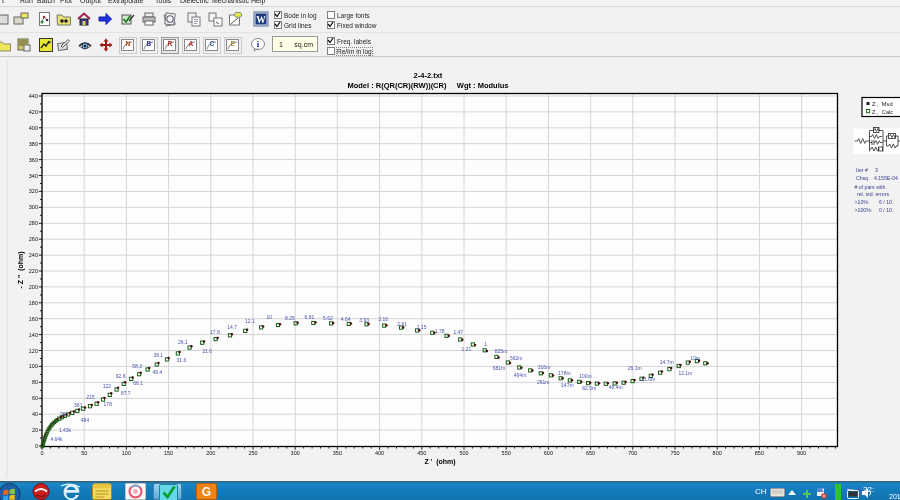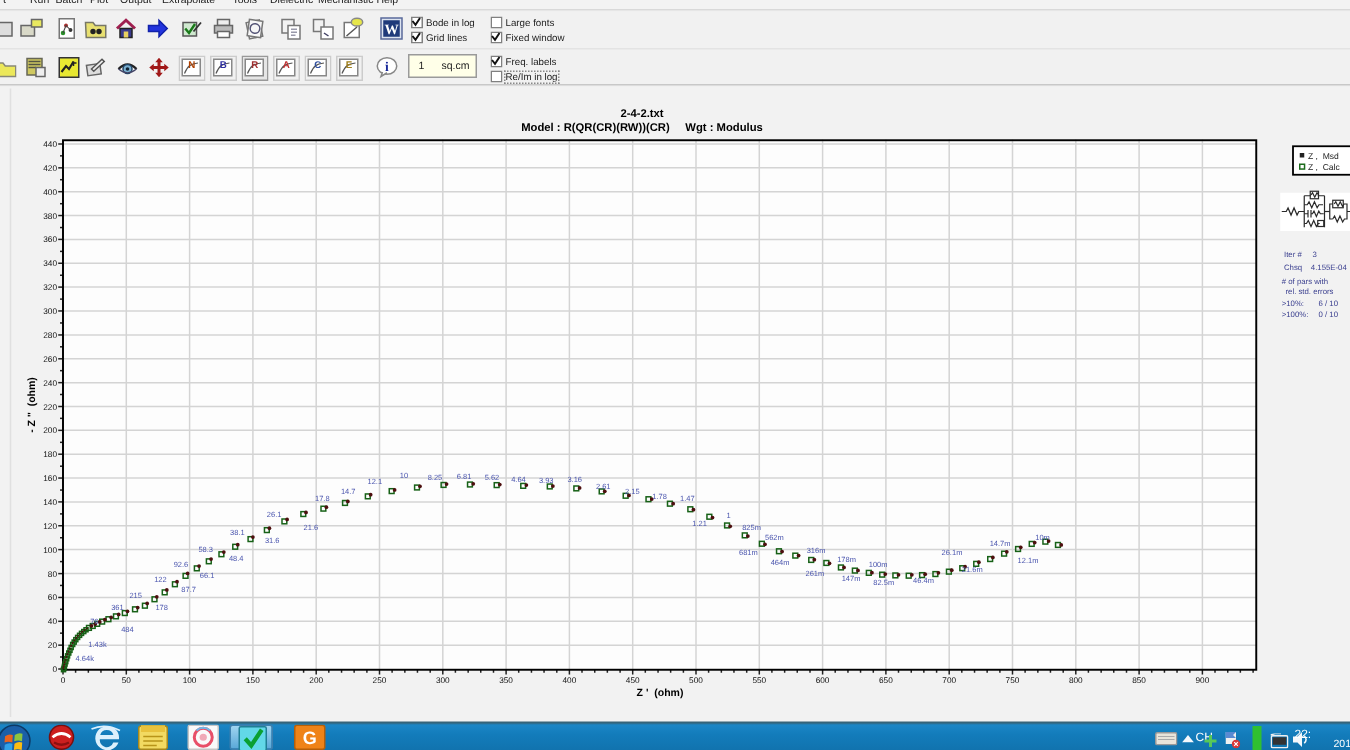--- a/index.html
+++ b/index.html
@@ -724,21 +724,21 @@
           <path d="M9 4 a6.5 6.5 0 0 1 9 0" stroke="#70b8e8" stroke-width="1.4" fill="none"></path>
         </svg></div>
       <div class="tbi" style="left:153px;width:29px;background:linear-gradient(#9fd4f0,#5aa8d8);border:1px solid #3d7fae;"><svg width="29" height="17" viewBox="0 0 29 17">
           <rect x="5.5" y="0.5" width="18" height="16" rx="1" fill="#62d8e8" stroke="#1f7f96"></rect>
           <path d="M9.5 8.5 l4 4.5 7-10.5" stroke="#0aa032" stroke-width="2.8" fill="none"></path>
         </svg></div>
       <div class="tbi" style="left:193px;width:27px;"><svg width="27" height="17" viewBox="0 0 27 17">
           <rect x="3.5" y="0.5" width="20" height="16" rx="1.5" fill="#ef8318" stroke="#b65f08"></rect>
           <text x="13.5" y="13" font-size="12" font-weight="bold" fill="#fff" text-anchor="middle" font-family="Liberation Sans">G</text>
         </svg></div>
-      <span class="abs" style="left:797px;top:6px;font-size:8px;color:#fff">CH</span>
+      <span class="abs" style="left:755px;top:6px;font-size:8px;color:#fff">CH</span>
       <svg class="abs" style="left:770px;top:7px" width="15" height="9" viewBox="0 0 15 9">
         <rect x="0.5" y="0.5" width="14" height="8" rx="1" fill="#e8e4da" stroke="#999"></rect>
         <path d="M2 3 h11 M2 5 h11" stroke="#aaa" stroke-width="0.7"></path>
       </svg>
       <svg class="abs" style="left:788px;top:9px" width="8" height="5" viewBox="0 0 8 5">
         <path d="M0 5 L4 0 L8 5 z" fill="#f4f8fc"></path>
       </svg>
       <svg class="abs" style="left:802px;top:9px" width="10" height="8" viewBox="0 0 10 8">
         <path d="M1 4 h8 M5 0 v8" stroke="#58c858" stroke-width="2"></path>
       </svg>

